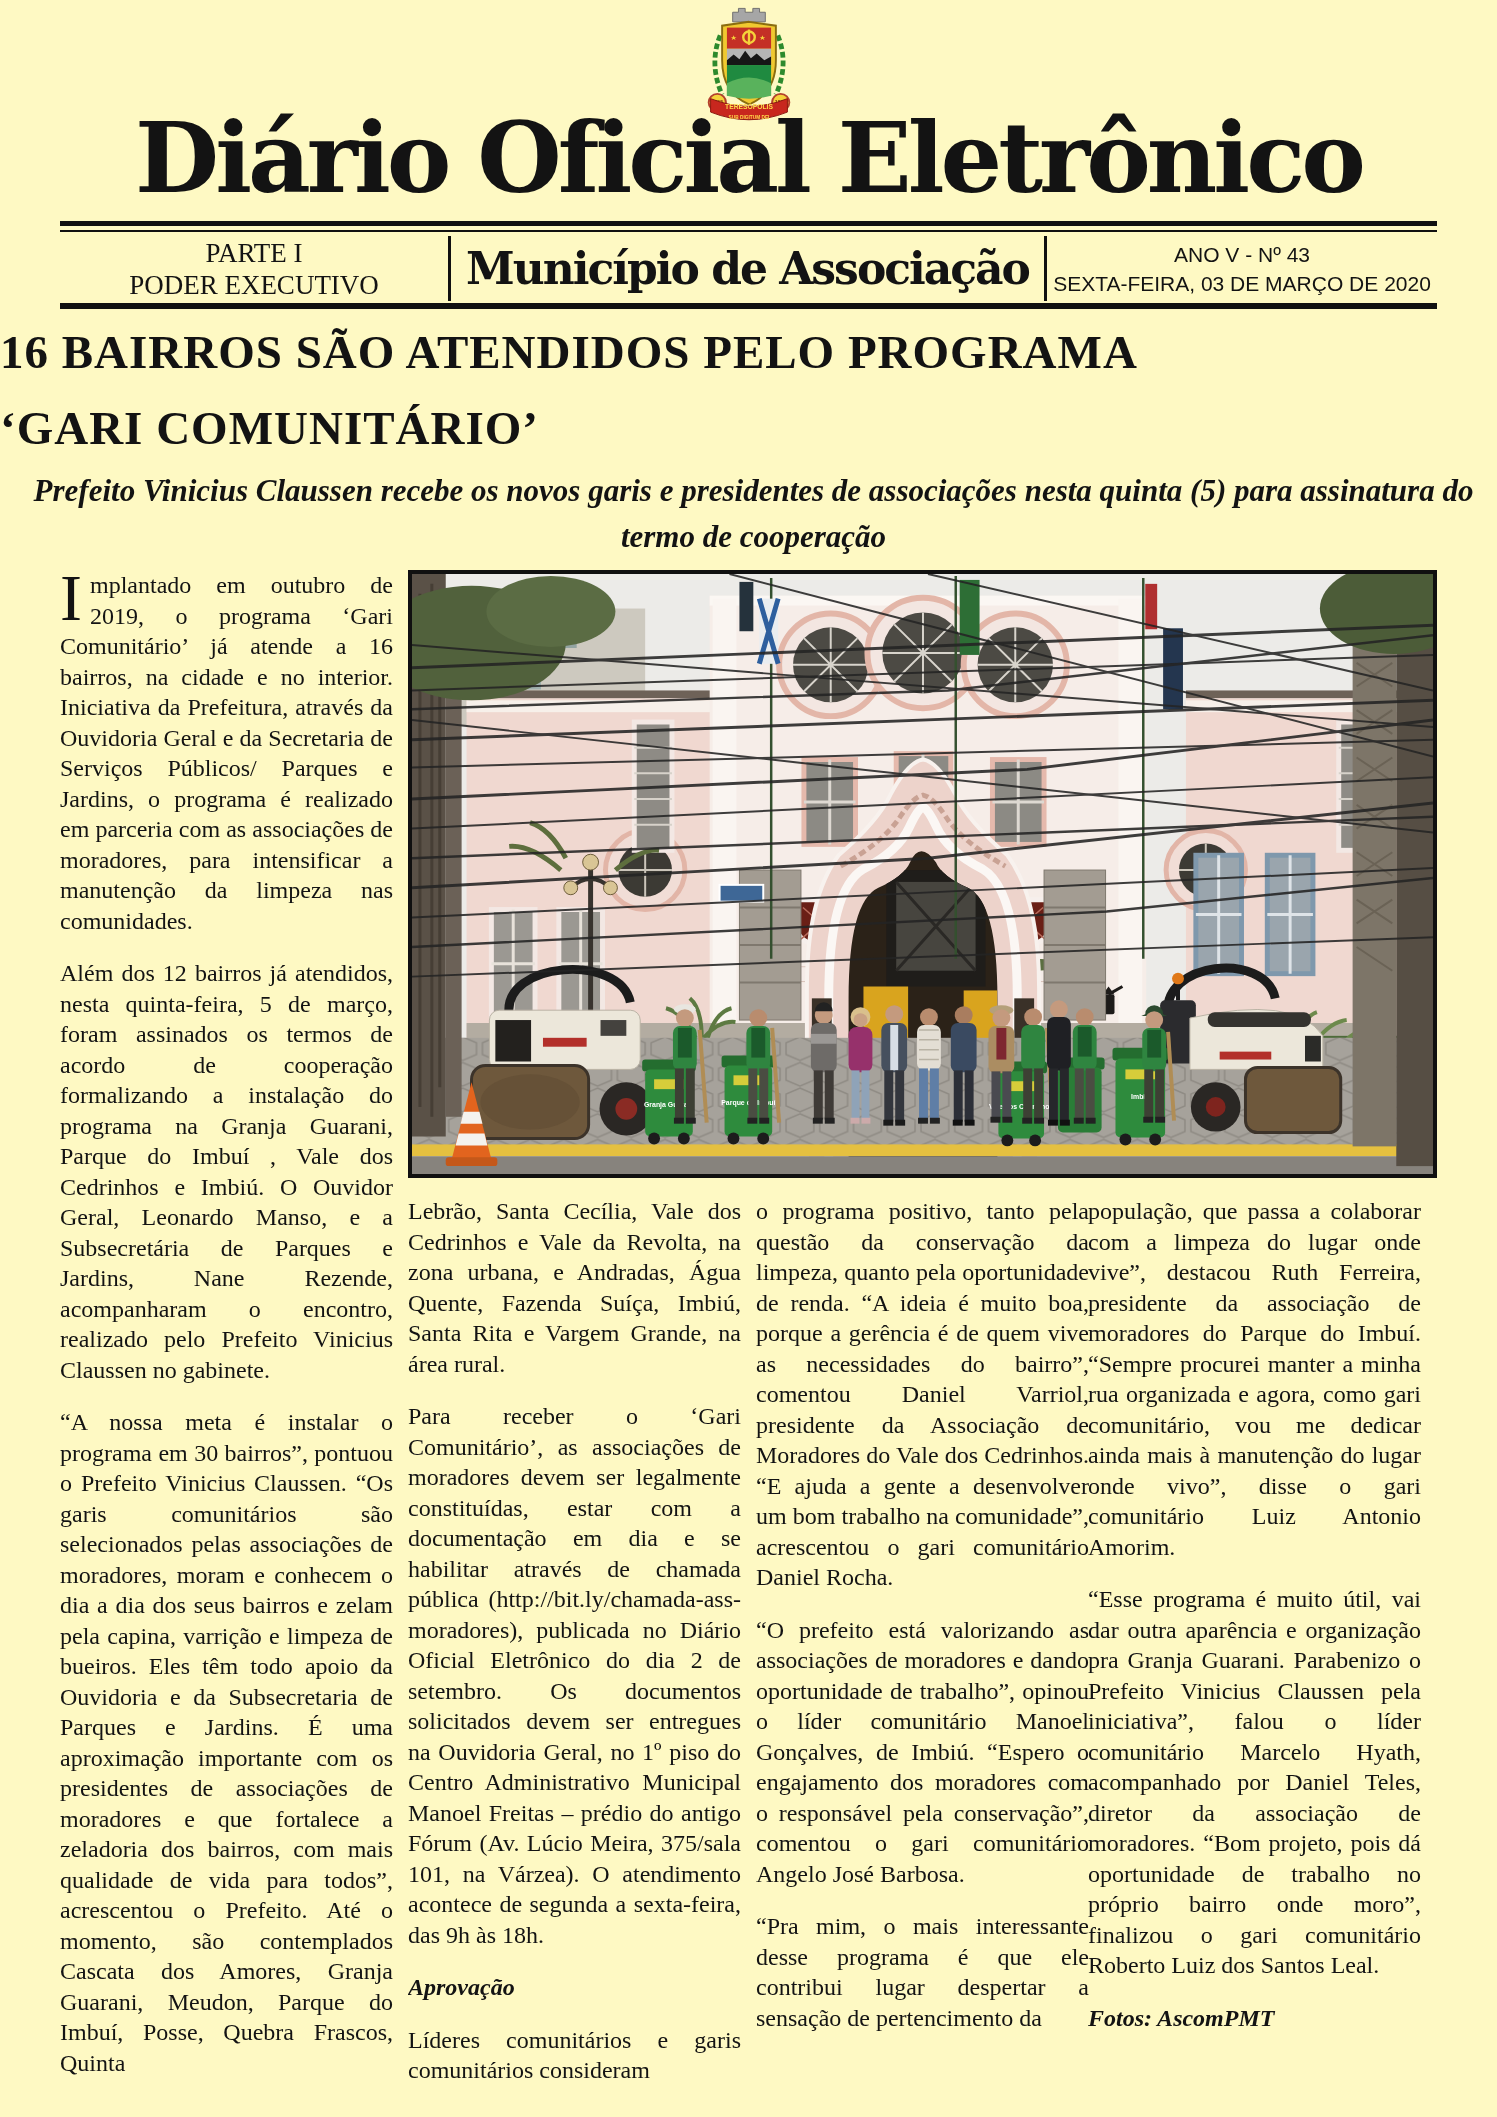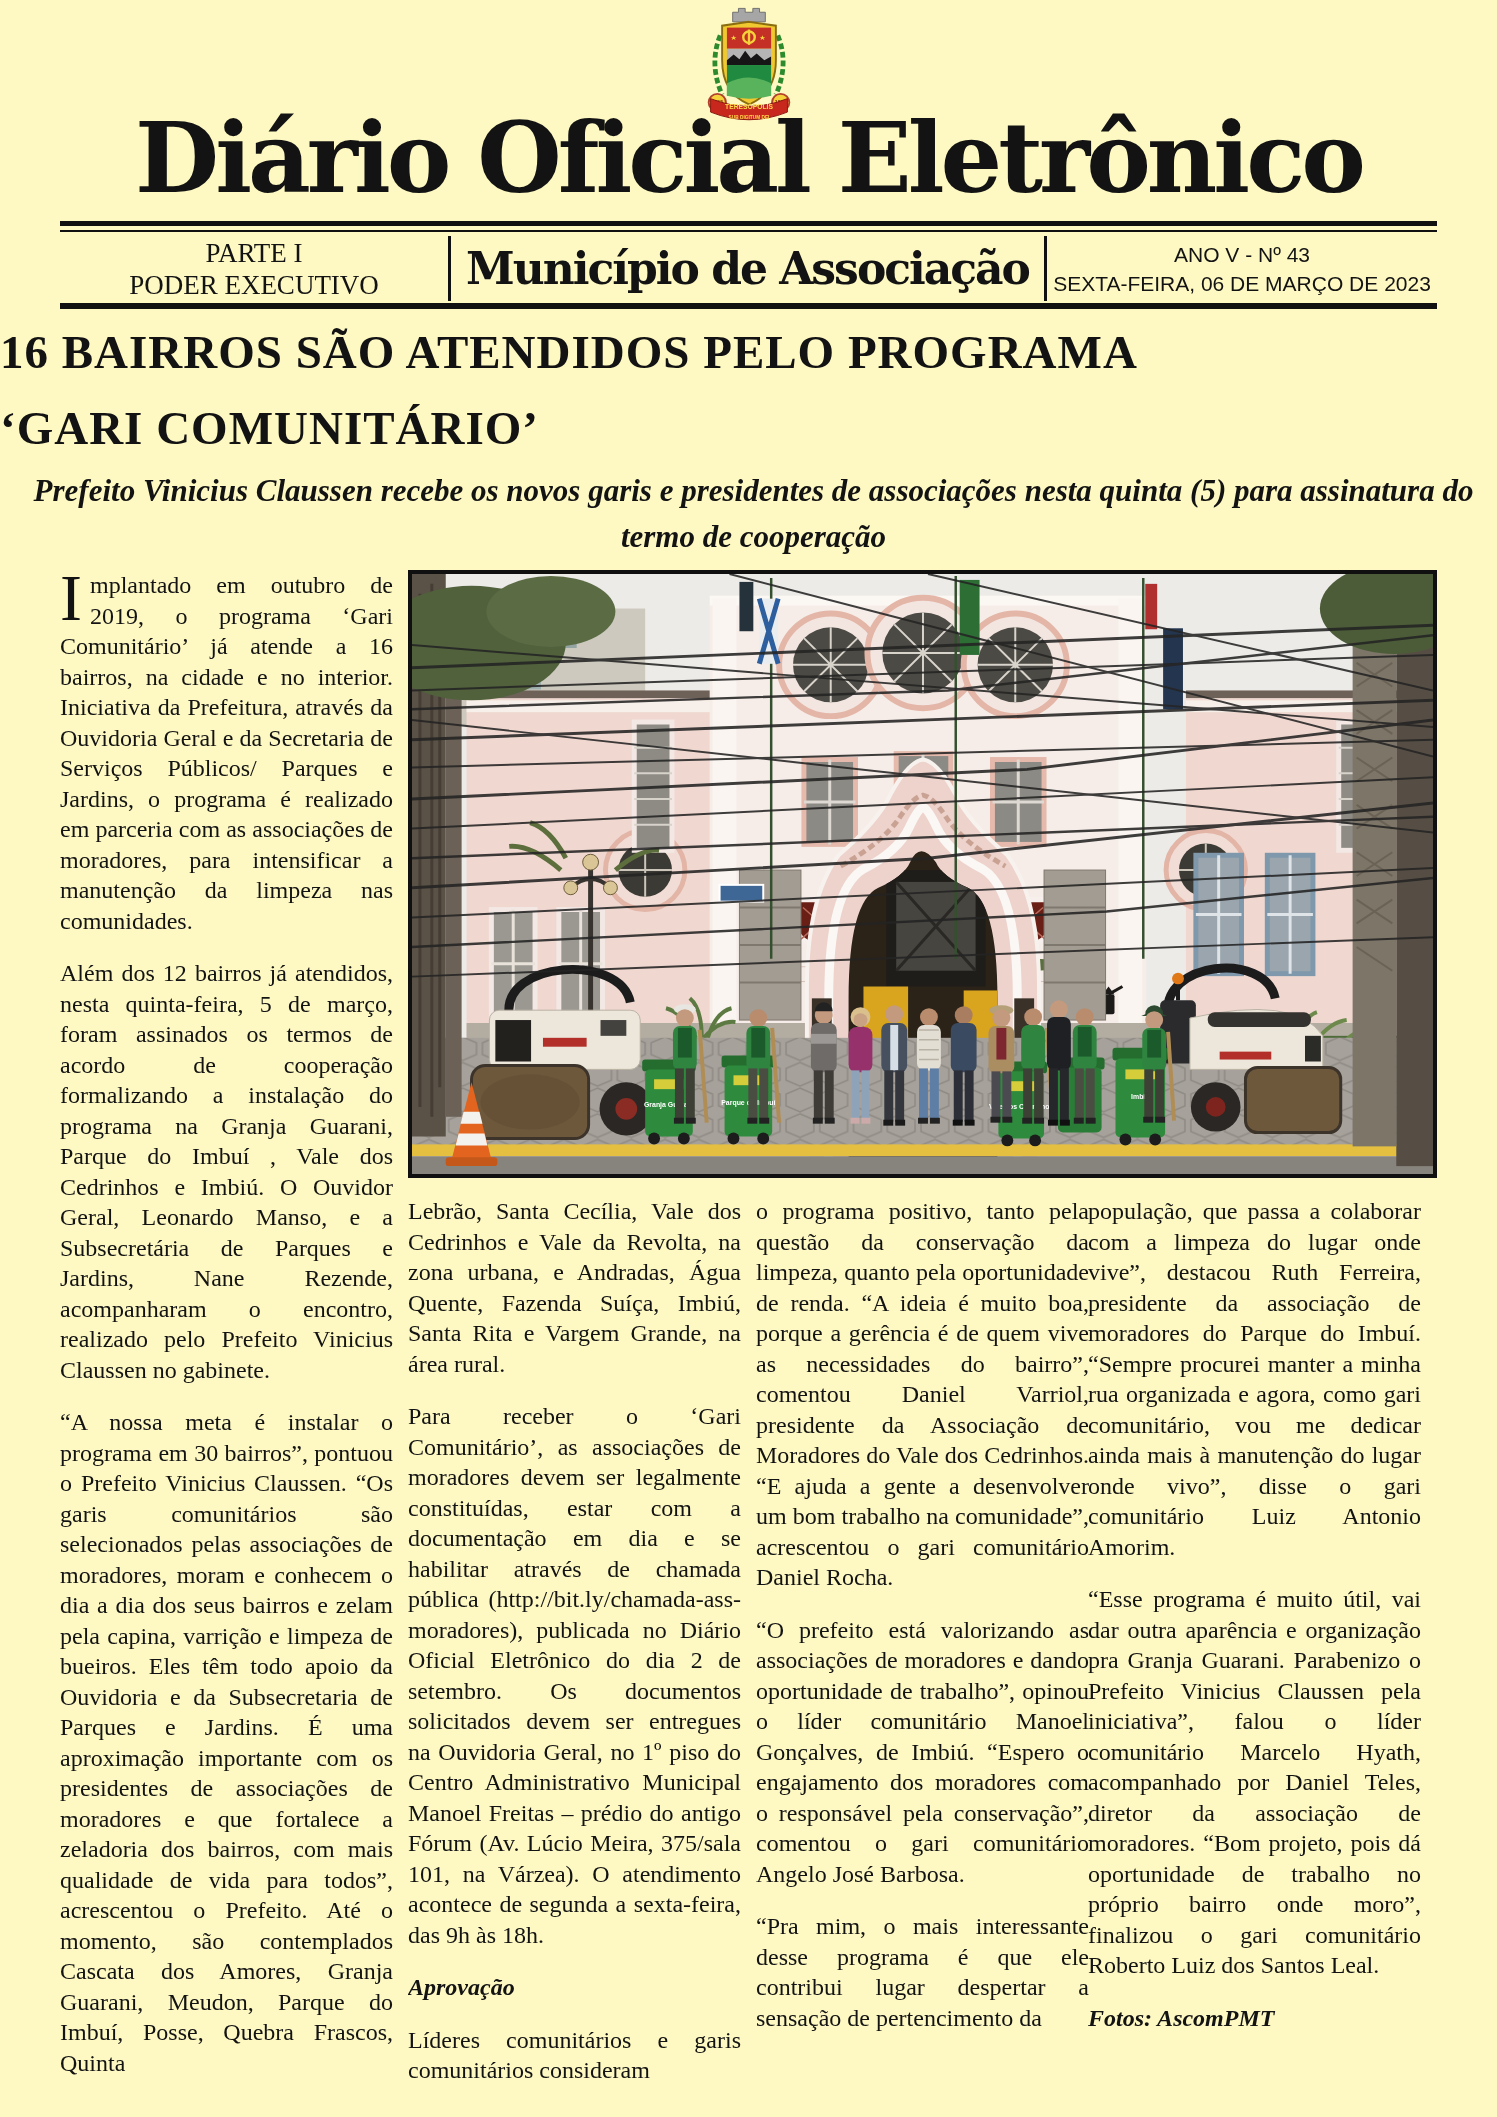--- a/index.html
+++ b/index.html
@@ -81,21 +81,21 @@
   <div class="rule rule-b"></div>
 
   <div class="band">
     <div class="band-cell band-left">
       <div>PARTE I</div>
       <div>PODER EXECUTIVO</div>
     </div>
     <div class="band-cell band-center">Município de Associação</div>
     <div class="band-cell band-right">
       <div>ANO V - Nº 43</div>
-      <div>SEXTA-FEIRA, 06 DE MARÇO DE 2023</div>
+      <div>SEXTA-FEIRA, 03 DE MARÇO DE 2020</div>
     </div>
   </div>
   <div class="rule rule-c"></div>
 
   <h2 class="headline">
     <span>16 BAIRROS SÃO ATENDIDOS PELO PROGRAMA</span><br>
     <span>‘GARI COMUNITÁRIO’</span>
   </h2>
   <h3 class="subheadline">Prefeito Vinicius Claussen recebe os novos garis e presidentes de associações nesta quinta (5) para assinatura do termo de cooperação</h3>
 

